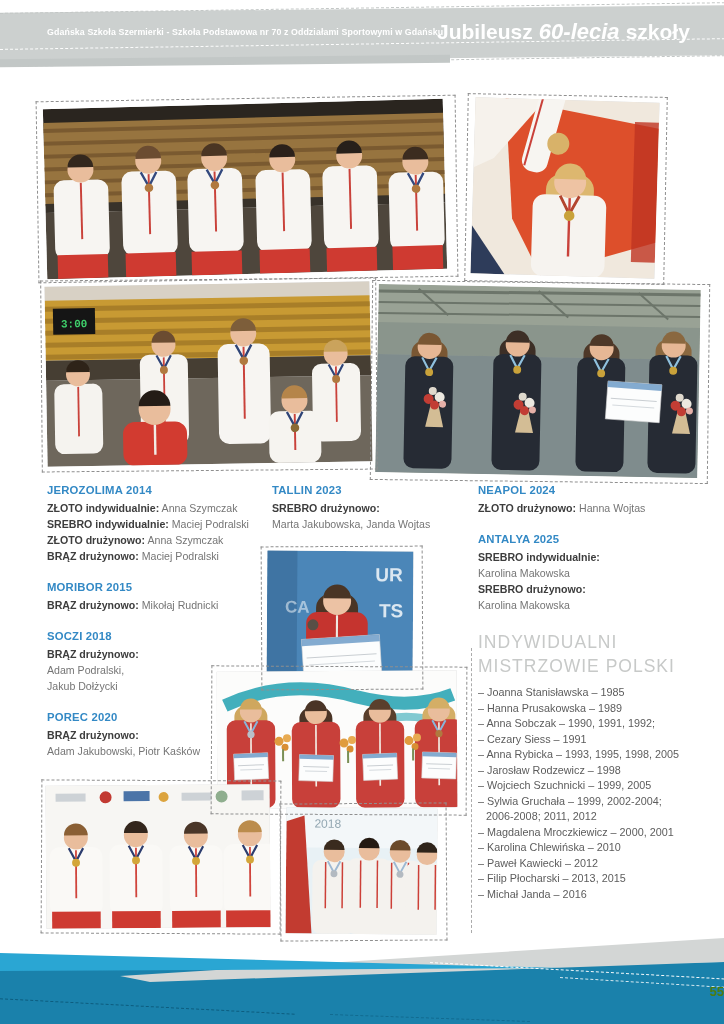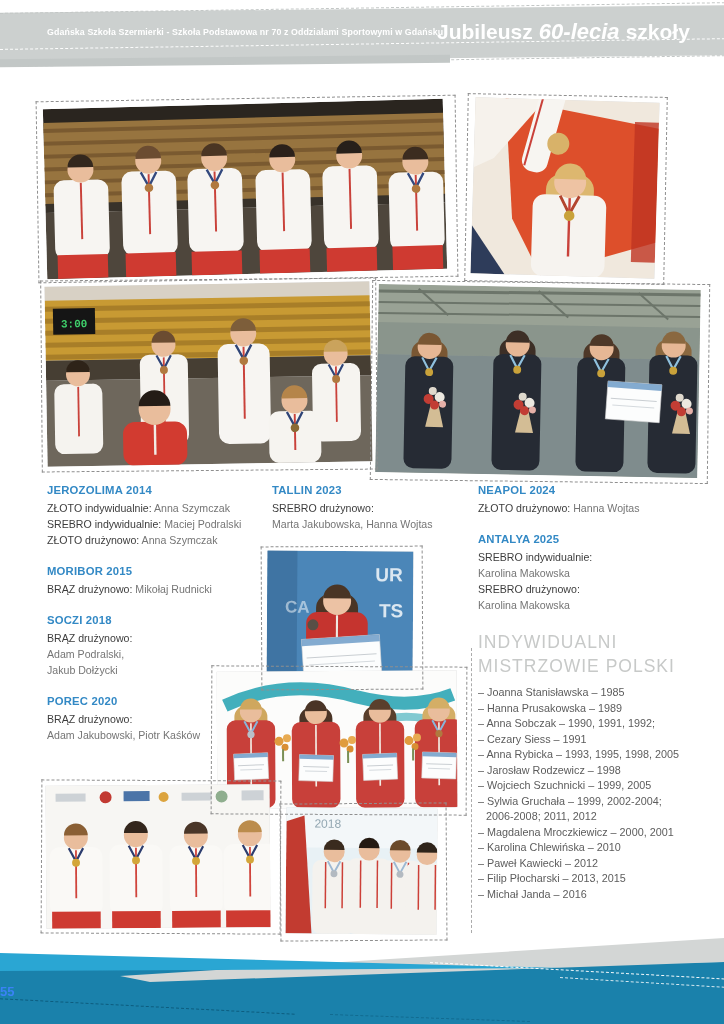--- a/index.html
+++ b/index.html
@@ -22,28 +22,28 @@
   .hdr-right .w3{font-weight:600;font-size:21px;}
   
   .photo{position:absolute;overflow:hidden;z-index:2;background:#ddd;}
   .photo svg{display:block;width:100%;height:100%;}
   .frame{position:absolute;border:1px dashed #8f8f8f;z-index:3;pointer-events:none;}
   
   .col{position:absolute;z-index:4;}
   .sec{margin-bottom:17px;}
   .sec-title{color:#3389c5;font-weight:bold;font-size:11.3px;letter-spacing:0.2px;margin-bottom:4px;}
   .line{font-size:10.6px;color:#757575;line-height:16px;}
-  .line b{color:#3d3d3d;font-weight:normal;}
+  .line b{color:#3d3d3d;font-weight:bold;}
   
   .champ-title{color:#c7c9c8;font-size:17.5px;line-height:24px;letter-spacing:1px;font-weight:400;}
   .champ-list{margin-top:7px;width:212px;}
   .champ-item{font-size:10.8px;color:#5c5c5c;line-height:15.5px;padding-left:8px;text-indent:-8px;}
   
   .footer-svg{position:absolute;left:0;top:924px;width:724px;height:100px;z-index:5;}
-  .page-num{position:absolute;left:0;top:984px;width:724px;text-align:left;color:#3b82f6;
+  .page-num{position:absolute;left:0;top:984px;width:724px;text-align:right;color:#4d7c0f;
             font-weight:bold;font-size:13px;z-index:7;}
 </style>
 </head>
 <body>
 
 <div class="page">
 
   <div class="hdr-band"></div>
   <div class="hdr-band2"></div>
   <div class="dline" style="left:-5px;top:13px;width:740px;transform:rotate(-0.85deg);"></div>
@@ -401,20 +401,21 @@
         <path d="M 130.605 44.11 A 10.395 10.395 0 0 1 151.395 44.11 Z" fill="#2f241a"></path>
       </svg>
     </div>
 
   <div class="col" id="col1" style="left:47px;top:484px;width:220px;">
       <div class="sec">
         <div class="sec-title">JEROZOLIMA 2014</div>
         <div class="line"><b>ZŁOTO indywidualnie:</b> Anna Szymczak</div>
         <div class="line"><b>SREBRO indywidualnie:</b> Maciej Podralski</div>
         <div class="line"><b>ZŁOTO drużynowo:</b> Anna Szymczak</div>
+        <div class="line"><b>BRĄZ drużynowo:</b> Maciej Podralski</div>
       </div>
       <div class="sec">
         <div class="sec-title">MORIBOR 2015</div>
         <div class="line"><b>BRĄZ drużynowo:</b> Mikołaj Rudnicki</div>
       </div>
       <div class="sec">
         <div class="sec-title">SOCZI 2018</div>
         <div class="line"><b>BRĄZ drużynowo:</b></div>
         <div class="line">Adam Podralski,</div>
         <div class="line">Jakub Dołżycki</div>
@@ -422,21 +423,21 @@
       <div class="sec">
         <div class="sec-title">POREC 2020</div>
         <div class="line"><b>BRĄZ drużynowo:</b></div>
         <div class="line">Adam Jakubowski, Piotr Kaśków</div>
       </div>
     </div>
   <div class="col" id="col2" style="left:272px;top:484px;width:195px;">
       <div class="sec">
         <div class="sec-title">TALLIN 2023</div>
         <div class="line"><b>SREBRO drużynowo:</b></div>
-        <div class="line">Marta Jakubowska, Hanna Wojtas</div>
+        <div class="line">Marta Jakubowska, Janda Wojtas</div>
       </div>
     </div>
   <div class="col" style="left:478px;top:484px;width:228px;">
     <div id="col3">
         <div class="sec">
           <div class="sec-title">NEAPOL 2024</div>
           <div class="line"><b>ZŁOTO drużynowo:</b> Hanna Wojtas</div>
         </div>
         <div class="sec">
           <div class="sec-title">ANTALYA  2025</div>

